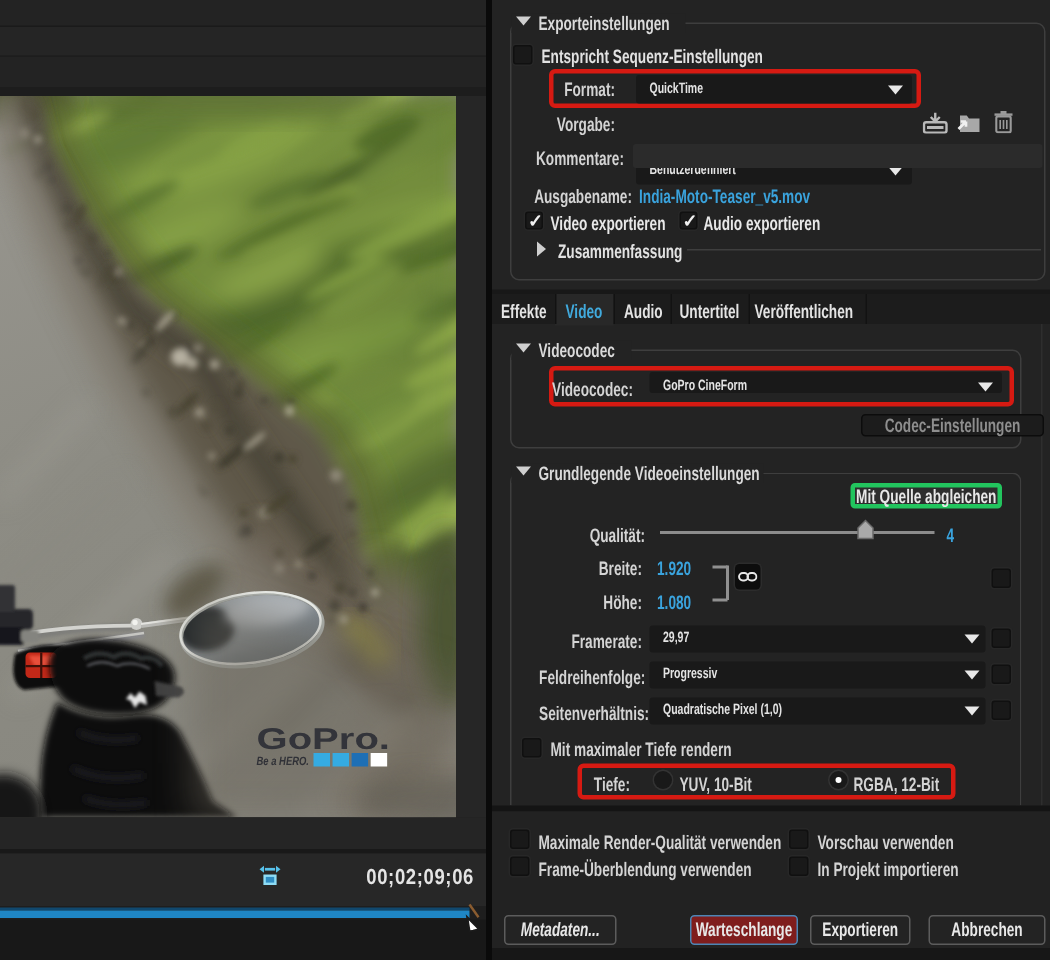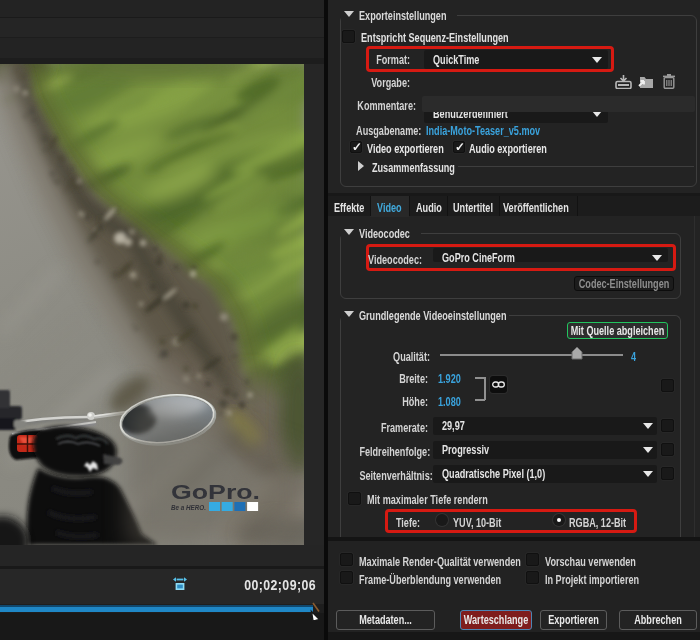--- a/index.html
+++ b/index.html
@@ -1,20 +1,20 @@
 <!DOCTYPE html>
 <html><head><meta charset="utf-8">
 <style>
 *{margin:0;padding:0;box-sizing:border-box;}
 html,body{width:700px;height:640px;overflow:hidden;background:#232323;font-family:"Liberation Sans",sans-serif;}
 .abs{position:absolute;}
 .lbl{position:absolute;font-weight:bold;font-size:13px;color:#d4d4d4;white-space:nowrap;transform:scaleX(0.7);transform-origin:0 50%;}
 .rlbl{position:absolute;font-weight:bold;font-size:13px;color:#d4d4d4;text-align:right;white-space:nowrap;transform:scaleX(0.7);transform-origin:100% 50%;}
 .blue{color:#3aa3dd;}
-.dd{position:absolute;background:#191919;border-radius:2px;color:#e4e4e4;font-weight:bold;font-size:13px;line-height:19px;white-space:nowrap;}
+.dd{position:absolute;background:#191919;border-radius:2px;color:#e4e4e4;font-weight:bold;font-size:10px;line-height:19px;white-space:nowrap;}
 .dd b{position:absolute;left:9px;top:0;bottom:0;font-weight:bold;transform:scaleX(0.7);transform-origin:0 50%;}
 .dd .arr{position:absolute;right:6px;top:7px;width:0;height:0;border-left:5.5px solid transparent;border-right:5.5px solid transparent;border-top:6px solid #e8e8e8;}
 .cb{position:absolute;width:13px;height:13px;background:#191919;border:1px solid #101010;border-radius:2px;box-shadow:0 0 0 1px #272727;}
 .cb.ck:after{content:"✓";position:absolute;left:1px;top:-2px;color:#f0f0f0;font-size:12px;font-weight:bold;}
 .fs{position:absolute;border:1px solid #3e3e3e;border-radius:6px;}
 .redbox{position:absolute;border:3px solid #d61a12;border-radius:4px;}
 .btn{position:absolute;background:#232323;border:1px solid #5c5c5c;border-radius:3px;color:#e8e8e8;font-weight:bold;font-size:13px;text-align:center;}
 .btn b{position:absolute;left:0;right:0;top:0;bottom:0;display:flex;align-items:center;justify-content:center;font-weight:bold;transform:scaleX(0.7);white-space:nowrap;}
 </style></head>
 <body>
@@ -415,30 +415,30 @@
 <div class="abs" style="left:341px;top:227px;width:80px;height:13px;background:#232323;"></div>
 <div class="abs" style="left:344px;top:229px;width:0;height:0;border-left:5px solid transparent;border-right:5px solid transparent;border-top:6px solid #cfcfcf;"></div>
 <div class="lbl" style="left:359px;top:226px;color:#dadada;">Videocodec</div>
 
 <div class="redbox" style="left:366px;top:244px;width:310px;height:27px;"></div>
 <div class="rlbl" style="left:330px;top:252px;width:92px;">Videocodec:</div>
 <div class="dd" style="left:433px;top:248px;width:235px;height:14px;">
     <b>GoPro CineForm</b>
     <span class="arr"></span>
   </div>
-<div class="btn" style="left:574px;top:276px;width:100px;height:15px;background:#1c1c1c;border:1px solid #0c0c0c;color:#8e8e8e;line-height:13px;padding-left:16px;">
+<div class="btn" style="left:574px;top:276px;width:122px;height:15px;background:#1c1c1c;border:1px solid #0c0c0c;color:#8e8e8e;line-height:13px;padding-left:16px;">
     <b>Codec-Einstellungen</b>
   </div>
 
 <div class="fs" style="left:340px;top:315px;width:341px;height:222px;border-bottom:none;border-bottom-left-radius:0;border-bottom-right-radius:0;"></div>
 <div class="abs" style="left:341px;top:309px;width:168px;height:13px;background:#232323;"></div>
 <div class="abs" style="left:344px;top:311px;width:0;height:0;border-left:5px solid transparent;border-right:5px solid transparent;border-top:6px solid #cfcfcf;"></div>
 <div class="lbl" style="left:359px;top:308px;color:#dadada;">Grundlegende Videoeinstellungen</div>
 
-<div class="btn" style="left:567px;top:322px;width:101px;height:17px;background:#2d2d2d;border:1px solid #22c55e;line-height:15px;">
+<div class="btn" style="left:567px;top:322px;width:101px;height:17px;background:#2d2d2d;border:3px solid #22c55e;line-height:15px;">
     <b>Mit Quelle abgleichen</b>
   </div>
 
 <div class="rlbl" style="left:330px;top:349px;width:100px;">Qualität:</div>
 <div class="abs" style="left:440px;top:354px;width:183px;height:2px;background:#8c8c8c;"></div>
 <svg class="abs" style="left:570px;top:346px;" width="14" height="15" viewBox="0 0 14 15">
   <path d="M2 6 L7 1 L12 6 L12 13 L2 13 Z" fill="#a9a9a9" stroke="#6a6a6a" stroke-width="1"></path>
 </svg>
 <div class="lbl blue" style="left:631px;top:349px;">4</div>
 
@@ -494,21 +494,21 @@
 <div class="abs" style="left:328px;top:541px;width:372px;height:91px;background:#222222;"></div>
 <div class="cb" style="left:340px;top:553px;"></div>
 <div class="lbl" style="left:359px;top:554px;">Maximale Render-Qualität verwenden</div>
 <div class="cb" style="left:526px;top:553px;"></div>
 <div class="lbl" style="left:545px;top:554px;">Vorschau verwenden</div>
 <div class="cb" style="left:340px;top:571px;"></div>
 <div class="lbl" style="left:359px;top:572px;">Frame-Überblendung verwenden</div>
 <div class="cb" style="left:526px;top:571px;"></div>
 <div class="lbl" style="left:545px;top:572px;">In Projekt importieren</div>
 
-<div class="btn" style="left:336px;top:610px;width:99px;height:20px;line-height:18px;">
+<div class="btn" style="left:336px;top:610px;width:75px;height:20px;line-height:18px;font-style:italic;">
     <b>Metadaten...</b>
   </div>
 <div class="btn" style="left:460px;top:610px;width:72px;height:20px;line-height:18px;background:#7f1d1d;border-color:#4d85b5;">
     <b>Warteschlange</b>
   </div>
 <div class="btn" style="left:540px;top:610px;width:67px;height:20px;line-height:18px;">
     <b>Exportieren</b>
   </div>
 <div class="btn" style="left:619px;top:610px;width:78px;height:20px;line-height:18px;">
     <b>Abbrechen</b>

